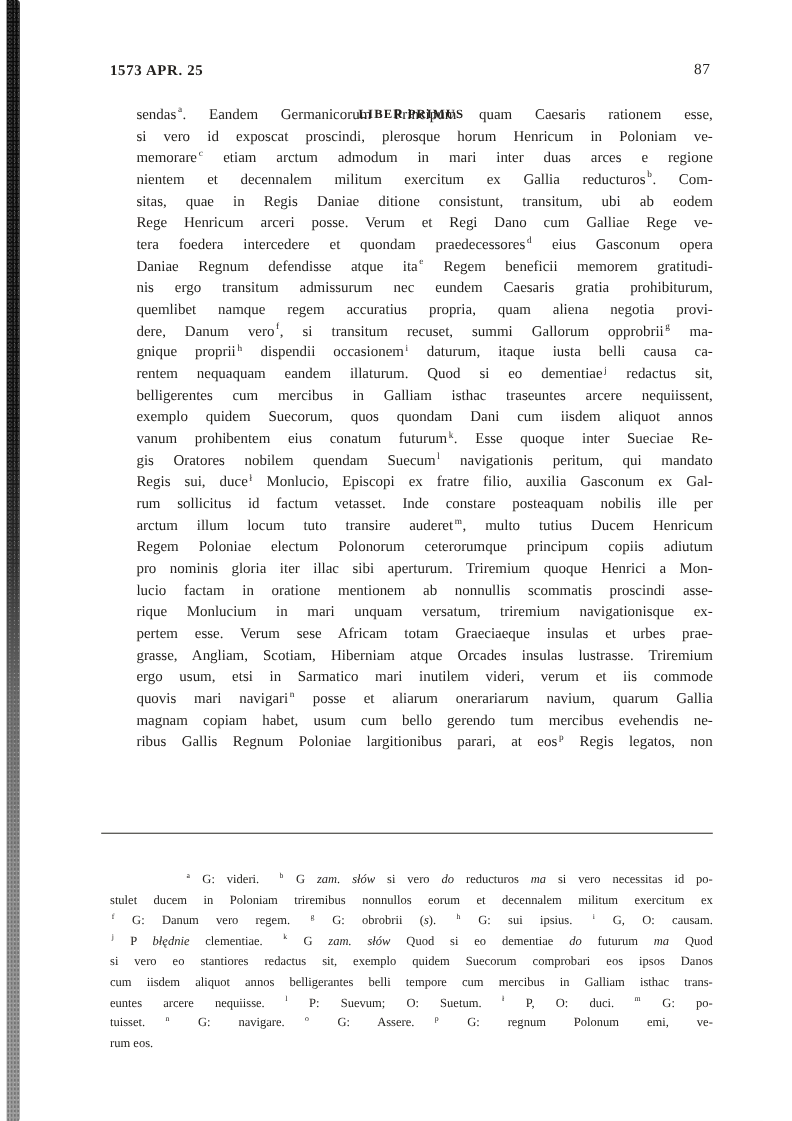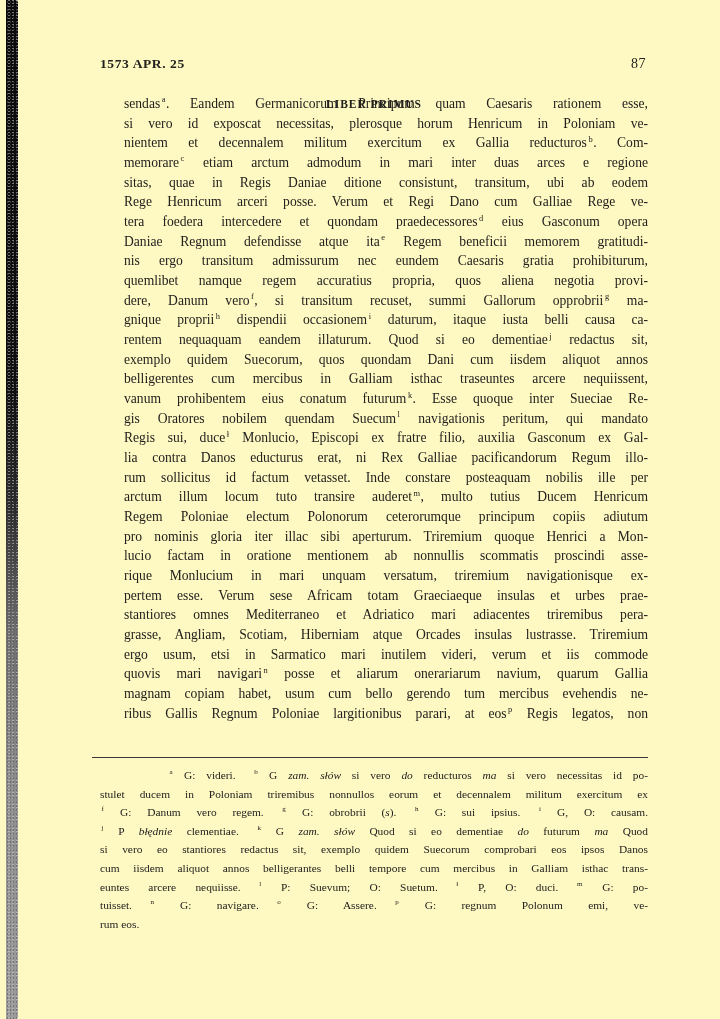--- a/index.html
+++ b/index.html
@@ -1,81 +1,79 @@
 <!DOCTYPE html>
 <html><head>
 <meta charset="utf-8">
 <style>
   html,body{margin:0;padding:0;}
   body{background:#e8e8e6;font-family:"Liberation Serif","DejaVu Serif",serif;}
-  .page{position:relative;width:720px;height:1019px;background:#fef9c3;overflow:hidden;
+  .page{position:relative;width:720px;height:1019px;background:#ffffff;overflow:hidden;
         color:#23211e;}
   .scan-edge{position:absolute;left:6px;top:0;width:12px;height:1019px;
     background:linear-gradient(to bottom,#0b0b0b 0%,#0e0e0e 38%,#2b2b2b 50%,#6e6e6e 62%,#8f8f8f 78%,#9c9c9c 100%);
     border-radius:0 3px 2px 0;}
   .scan-edge::after{content:"";position:absolute;inset:0;
     background-image:radial-gradient(#555 0.7px,transparent 0.9px),radial-gradient(#cfcfcf 0.6px,transparent 0.8px);
     background-size:3px 4px,4px 3px;background-position:0 0,1px 2px;opacity:.55;}
   .header{position:absolute;left:100px;top:56px;width:548px;height:18px;font-size:13.5px;}
   .h-date{position:absolute;left:0;top:0;font-weight:bold;letter-spacing:.6px;}
   .h-title{position:absolute;left:0;right:0;top:1.5px;text-align:center;font-weight:bold;
            font-size:11.5px;letter-spacing:1px;margin-top:40px;}
   .h-page{position:absolute;right:2px;top:0;font-size:14px;letter-spacing:.5px;}
   .body-text{position:absolute;left:100px;top:94px;width:548px;font-size:13.6px;}
   .body-text .ln{height:19.68px;line-height:19.68px;text-align:justify;text-align-last:justify;
                  white-space:normal;margin-left:24px;}
   .footnotes{position:absolute;left:100px;top:766px;width:548px;font-size:11.4px;}
   .footnotes .ln{height:18.6px;line-height:18.6px;text-align:justify;text-align-last:justify;}
-  .footnotes .ln.first{text-indent:68px;}
+  .footnotes .ln.first{text-indent:68px;margin-top:25px;}
   .footnotes .ln.last{text-align-last:left;}
   .rule{position:absolute;left:92px;top:757px;width:556px;height:0;
         border-top:1.6px solid #3a3834;}
   sup.fm{font-size:62%;vertical-align:super;line-height:0;margin-left:1.5px;margin-right:.5px;}
   i{font-style:italic;}
 </style>
 </head>
 <body>
 
 <div class="page">
   <div class="scan-edge"></div>
 
   <div class="header">
     <span class="h-date">1573 APR. 25</span>
     <span class="h-title">LIBER PRIMUS</span>
     <span class="h-page">87</span>
   </div>
 
   <div class="body-text" id="body-lines">
       <div class="ln">sendas<sup class="fm">a</sup>. Eandem Germanicorum Principum quam Caesaris rationem esse,</div>
-      <div class="ln">si vero id exposcat necessitas, plerosque horum Henricum in Poloniam ve-</div>
+      <div class="ln">si vero id exposcat proscindi, plerosque horum Henricum in Poloniam ve-</div>
+      <div class="ln">memorare<sup class="fm">c</sup> etiam arctum admodum in mari inter duas arces e regione</div>
       <div class="ln">nientem et decennalem militum exercitum ex Gallia reducturos<sup class="fm">b</sup>. Com-</div>
-      <div class="ln">memorare<sup class="fm">c</sup> etiam arctum admodum in mari inter duas arces e regione</div>
       <div class="ln">sitas, quae in Regis Daniae ditione consistunt, transitum, ubi ab eodem</div>
       <div class="ln">Rege Henricum arceri posse. Verum et Regi Dano cum Galliae Rege ve-</div>
       <div class="ln">tera foedera intercedere et quondam praedecessores<sup class="fm">d</sup> eius Gasconum opera</div>
       <div class="ln">Daniae Regnum defendisse atque ita<sup class="fm">e</sup> Regem beneficii memorem gratitudi-</div>
       <div class="ln">nis ergo transitum admissurum nec eundem Caesaris gratia prohibiturum,</div>
-      <div class="ln">quemlibet namque regem accuratius propria, quos aliena negotia provi-</div>
+      <div class="ln">quemlibet namque regem accuratius propria, quam aliena negotia provi-</div>
       <div class="ln">dere, Danum vero<sup class="fm">f</sup>, si transitum recuset, summi Gallorum opprobrii<sup class="fm">g</sup> ma-</div>
       <div class="ln">gnique proprii<sup class="fm">h</sup> dispendii occasionem<sup class="fm">i</sup> daturum, itaque iusta belli causa ca-</div>
       <div class="ln">rentem nequaquam eandem illaturum. Quod si eo dementiae<sup class="fm">j</sup> redactus sit,</div>
+      <div class="ln">belligerentes cum mercibus in Galliam isthac traseuntes arcere nequiissent,</div>
       <div class="ln">exemplo quidem Suecorum, quos quondam Dani cum iisdem aliquot annos</div>
-      <div class="ln">belligerentes cum mercibus in Galliam isthac traseuntes arcere nequiissent,</div>
       <div class="ln">vanum prohibentem eius conatum futurum<sup class="fm">k</sup>. Esse quoque inter Sueciae Re-</div>
       <div class="ln">gis Oratores nobilem quendam Suecum<sup class="fm">l</sup> navigationis peritum, qui mandato</div>
       <div class="ln">Regis sui, duce<sup class="fm">ł</sup> Monlucio, Episcopi ex fratre filio, auxilia Gasconum ex Gal-</div>
-      <div class="ln">lia contra Danos educturus erat, ni Rex Galliae pacificandorum Regum illo-</div>
       <div class="ln">rum sollicitus id factum vetasset. Inde constare posteaquam nobilis ille per</div>
       <div class="ln">arctum illum locum tuto transire auderet<sup class="fm">m</sup>, multo tutius Ducem Henricum</div>
       <div class="ln">Regem Poloniae electum Polonorum ceterorumque principum copiis adiutum</div>
       <div class="ln">pro nominis gloria iter illac sibi aperturum. Triremium quoque Henrici a Mon-</div>
       <div class="ln">lucio factam in oratione mentionem ab nonnullis scommatis proscindi asse-</div>
       <div class="ln">rique Monlucium in mari unquam versatum, triremium navigationisque ex-</div>
       <div class="ln">pertem esse. Verum sese Africam totam Graeciaeque insulas et urbes prae-</div>
-      <div class="ln">stantiores omnes Mediterraneo et Adriatico mari adiacentes triremibus pera-</div>
       <div class="ln">grasse, Angliam, Scotiam, Hiberniam atque Orcades insulas lustrasse. Triremium</div>
       <div class="ln">ergo usum, etsi in Sarmatico mari inutilem videri, verum et iis commode</div>
       <div class="ln">quovis mari navigari<sup class="fm">n</sup> posse et aliarum onerariarum navium, quarum Gallia</div>
       <div class="ln">magnam copiam habet, usum cum bello gerendo tum mercibus evehendis ne-</div>
       <div class="ln">ribus Gallis Regnum Poloniae largitionibus parari, at eos<sup class="fm">p</sup> Regis legatos, non</div>
     </div>
 
   <div class="rule"></div>
 
   <div class="footnotes" id="footnote-lines">

